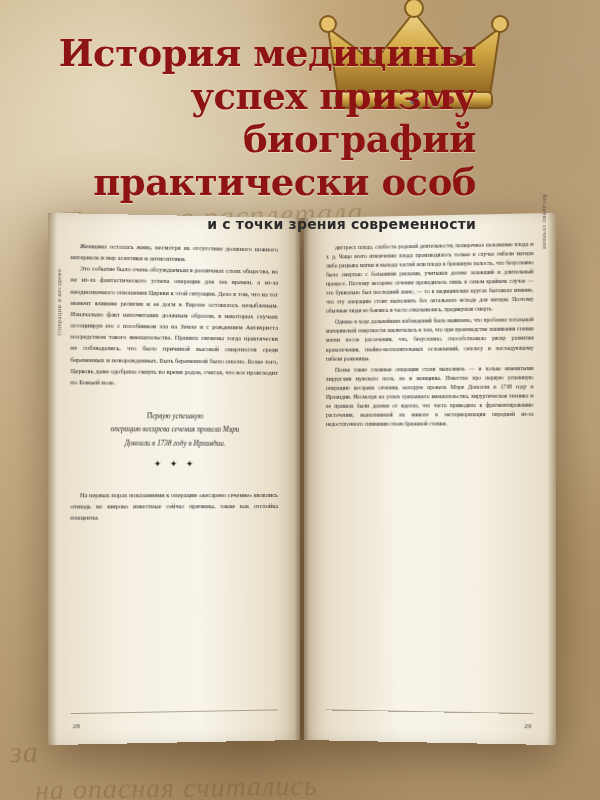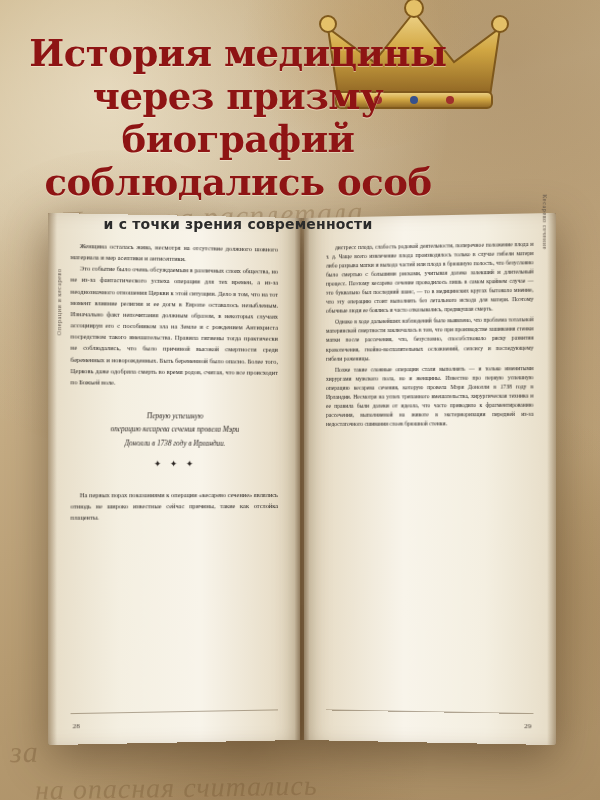--- a/index.html
+++ b/index.html
@@ -61,21 +61,21 @@
     height: 120px;
     pointer-events: none;
   }
 
   
   .title-block {
     position: absolute;
     top: 32px;
     left: 0;
     width: 476px;
-    text-align: center;
+    text-align: right;
     z-index: 5;
   }
   .title-line {
     font-family: "DejaVu Serif", serif;
     font-weight: bold;
     color: #8e1414;
     font-size: 37px;
     line-height: 1.16;
     letter-spacing: -0.5px;
     text-shadow: 0 1px 0 rgba(255,245,225,0.45);
@@ -251,22 +251,22 @@
       <circle cx="132" cy="100" r="4" fill="#9e2626"></circle>
     </g>
   </svg>
 
   <div class="bg-script bg-script-1">Повитуха расплетала</div>
   <div class="bg-script bg-script-2">за</div>
   <div class="bg-script bg-script-3">на опасная считались</div>
 
   <div class="title-block">
     <div class="title-line">История медицины</div>
-    <div class="title-line">через призму биографий</div>
-    <div class="title-line">соблюдались особ</div>
+    <div class="title-line">успех призму биографий</div>
+    <div class="title-line">практически особ</div>
     <div class="subtitle">и с точки зрения современности</div>
   </div>
 
   <div class="book">
 
     <div class="leaf left">
       <div class="edge l"></div>
       <div class="running l">Операции и кесарево</div>
       <div class="leaf-inner">
         <div class="page-body">

